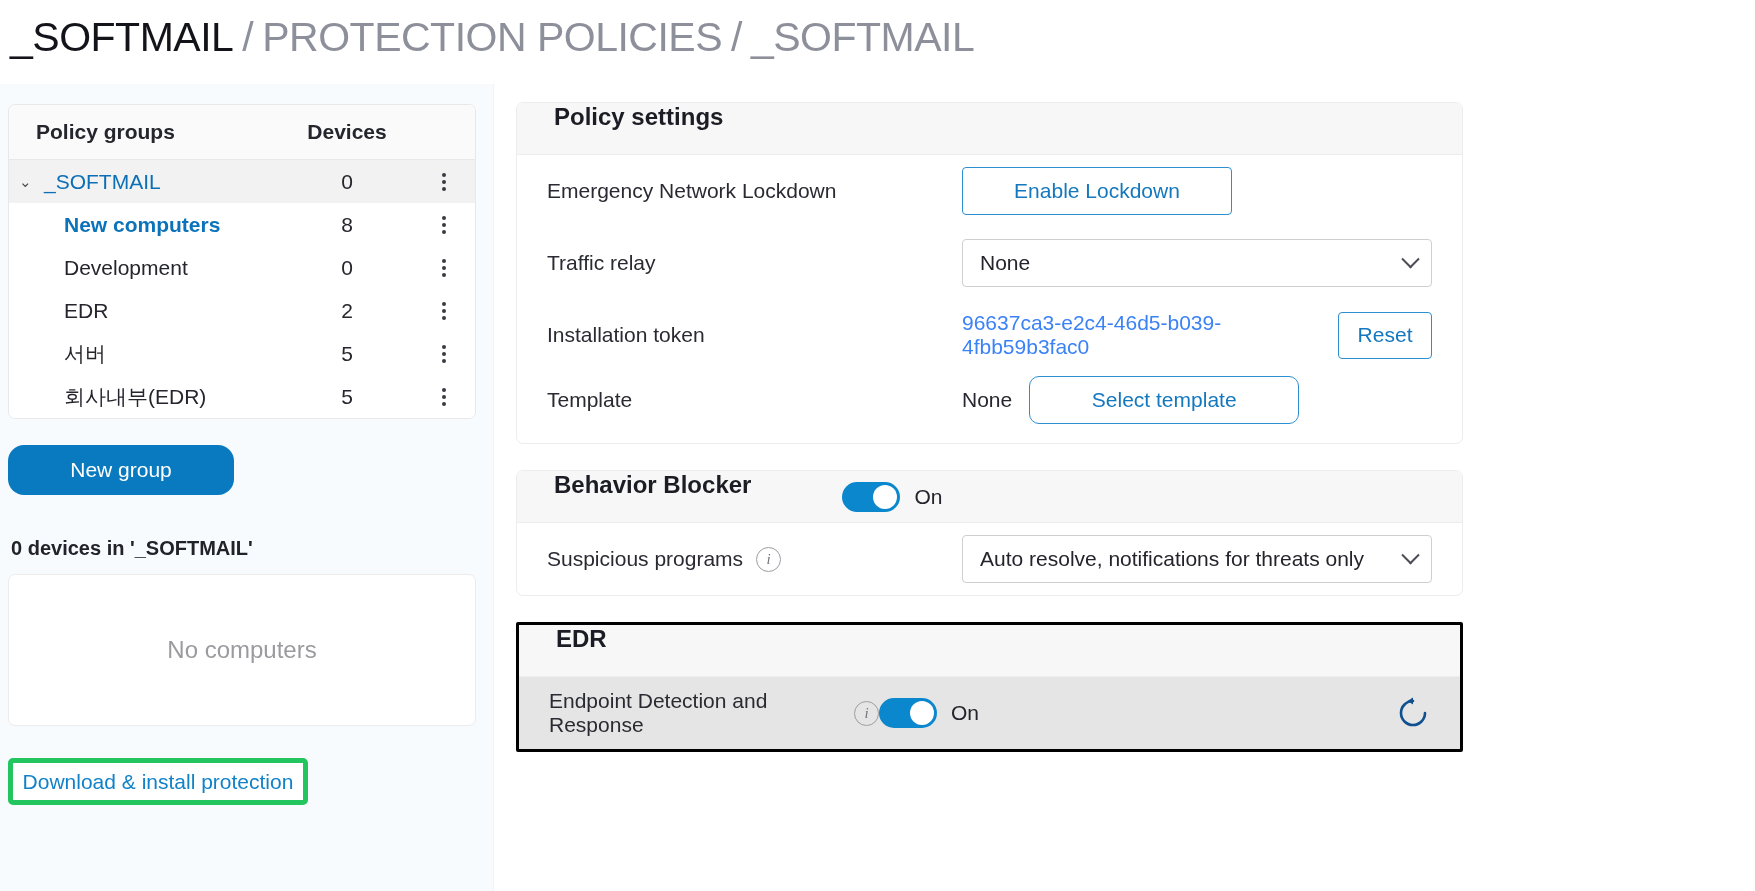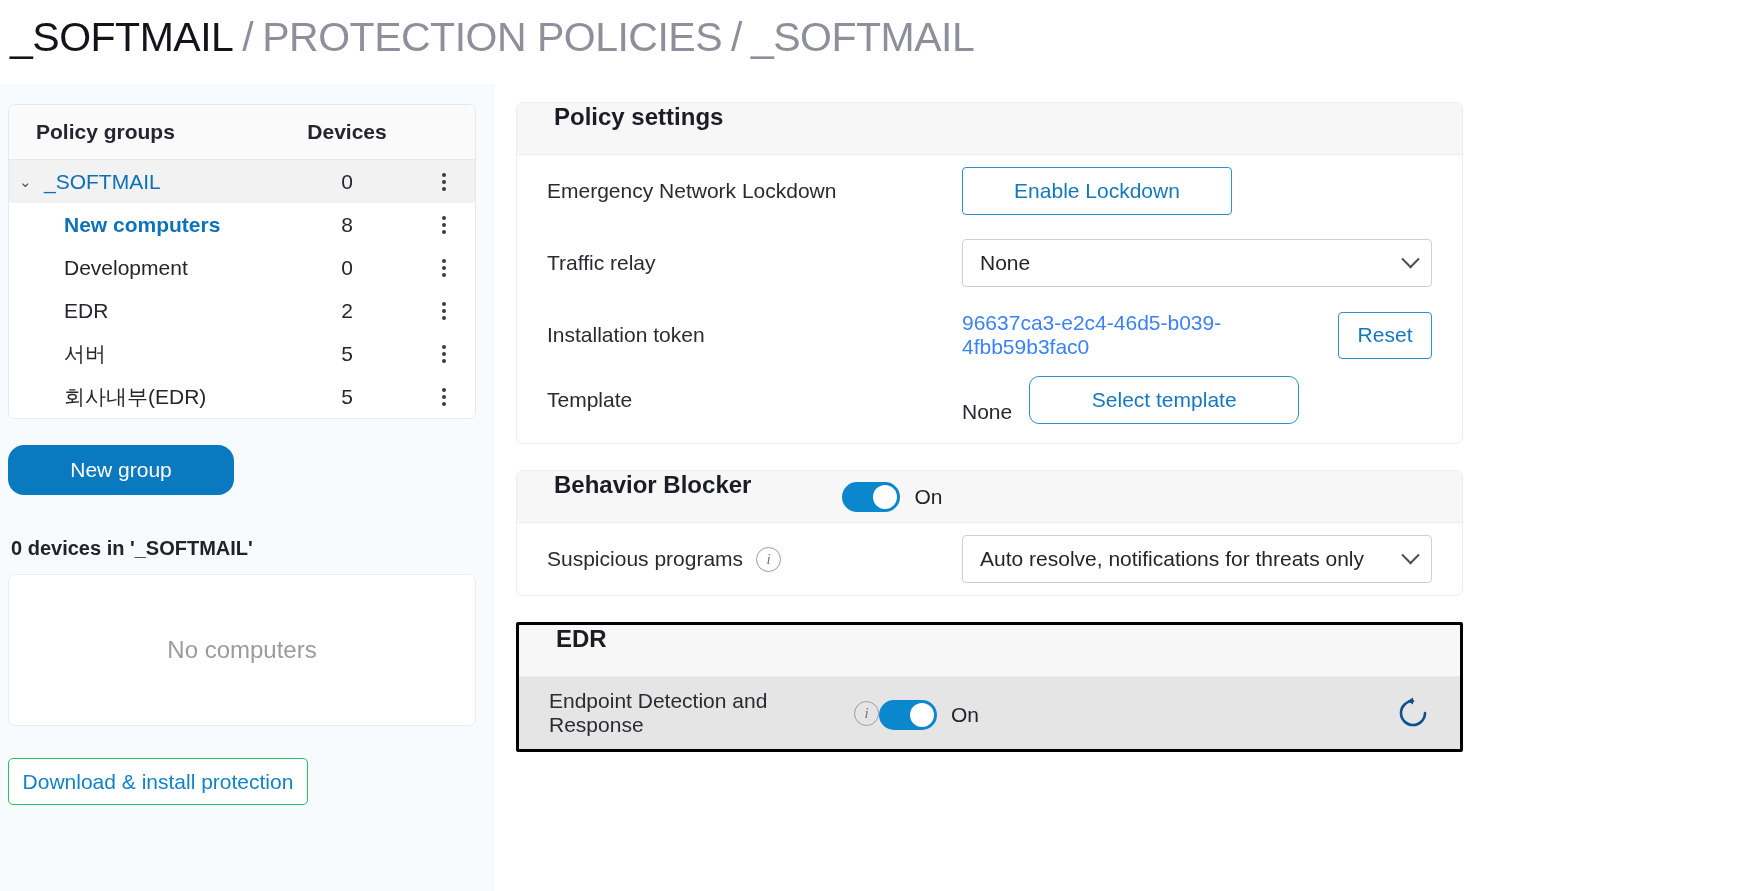--- a/index.html
+++ b/index.html
@@ -83,21 +83,21 @@
     padding-left: 3px;
   }
   .no-computers-card {
     margin-top: 14px; width: 468px; height: 152px;
     background: #ffffff; border: 1px solid #ececec; border-radius: 7px;
     display: flex; align-items: center; justify-content: center;
     color: #9b9b9f; font-size: 24px;
   }
   .btn-outline-wide {
     margin-top: 32px; width: 300px; height: 47px;
-    background: #ffffff; color: #1282c8; border: 1px solid #22c55e;
+    background: #ffffff; color: #1282c8; border: 5px solid #22c55e;
     border-radius: 5px; font-size: 21px; font-family: inherit; cursor: pointer;
   }
 
   
   .card {
     background: #ffffff; border: 1px solid #ededed; border-radius: 7px;
     margin-bottom: 26px; overflow: hidden;
   }
   .card.focused { border: 3px solid #000000; border-radius: 2px; }
   .card-head {
@@ -116,21 +116,21 @@
     width: 415px; font-size: 21px; color: #2a2a32;
     display: flex; align-items: center; gap: 13px;
   }
   .info-icon {
     width: 25px; height: 25px; border-radius: 50%;
     border: 1.5px solid #9d9da4; color: #75757c;
     font-size: 15px; font-style: italic; font-family: "Liberation Serif", serif;
     display: inline-flex; align-items: center; justify-content: center;
     flex: none;
   }
-  .srow-control { flex: 1; display: flex; align-items: flex-end; }
+  .srow-control { flex: 1; display: flex; align-items: center; }
 
   .btn-outline {
     height: 48px; background: #ffffff; color: #1478be;
     border: 1px solid #2d8fd0; border-radius: 4px;
     font-size: 21px; font-family: inherit; cursor: pointer; padding: 0 18px;
   }
   .btn-lockdown { width: 270px; }
   .btn-reset { width: 98px; height: 47px; margin-left: 16px; }
   .btn-template { width: 270px; margin-left: 17px; border-radius: 10px; }
 

